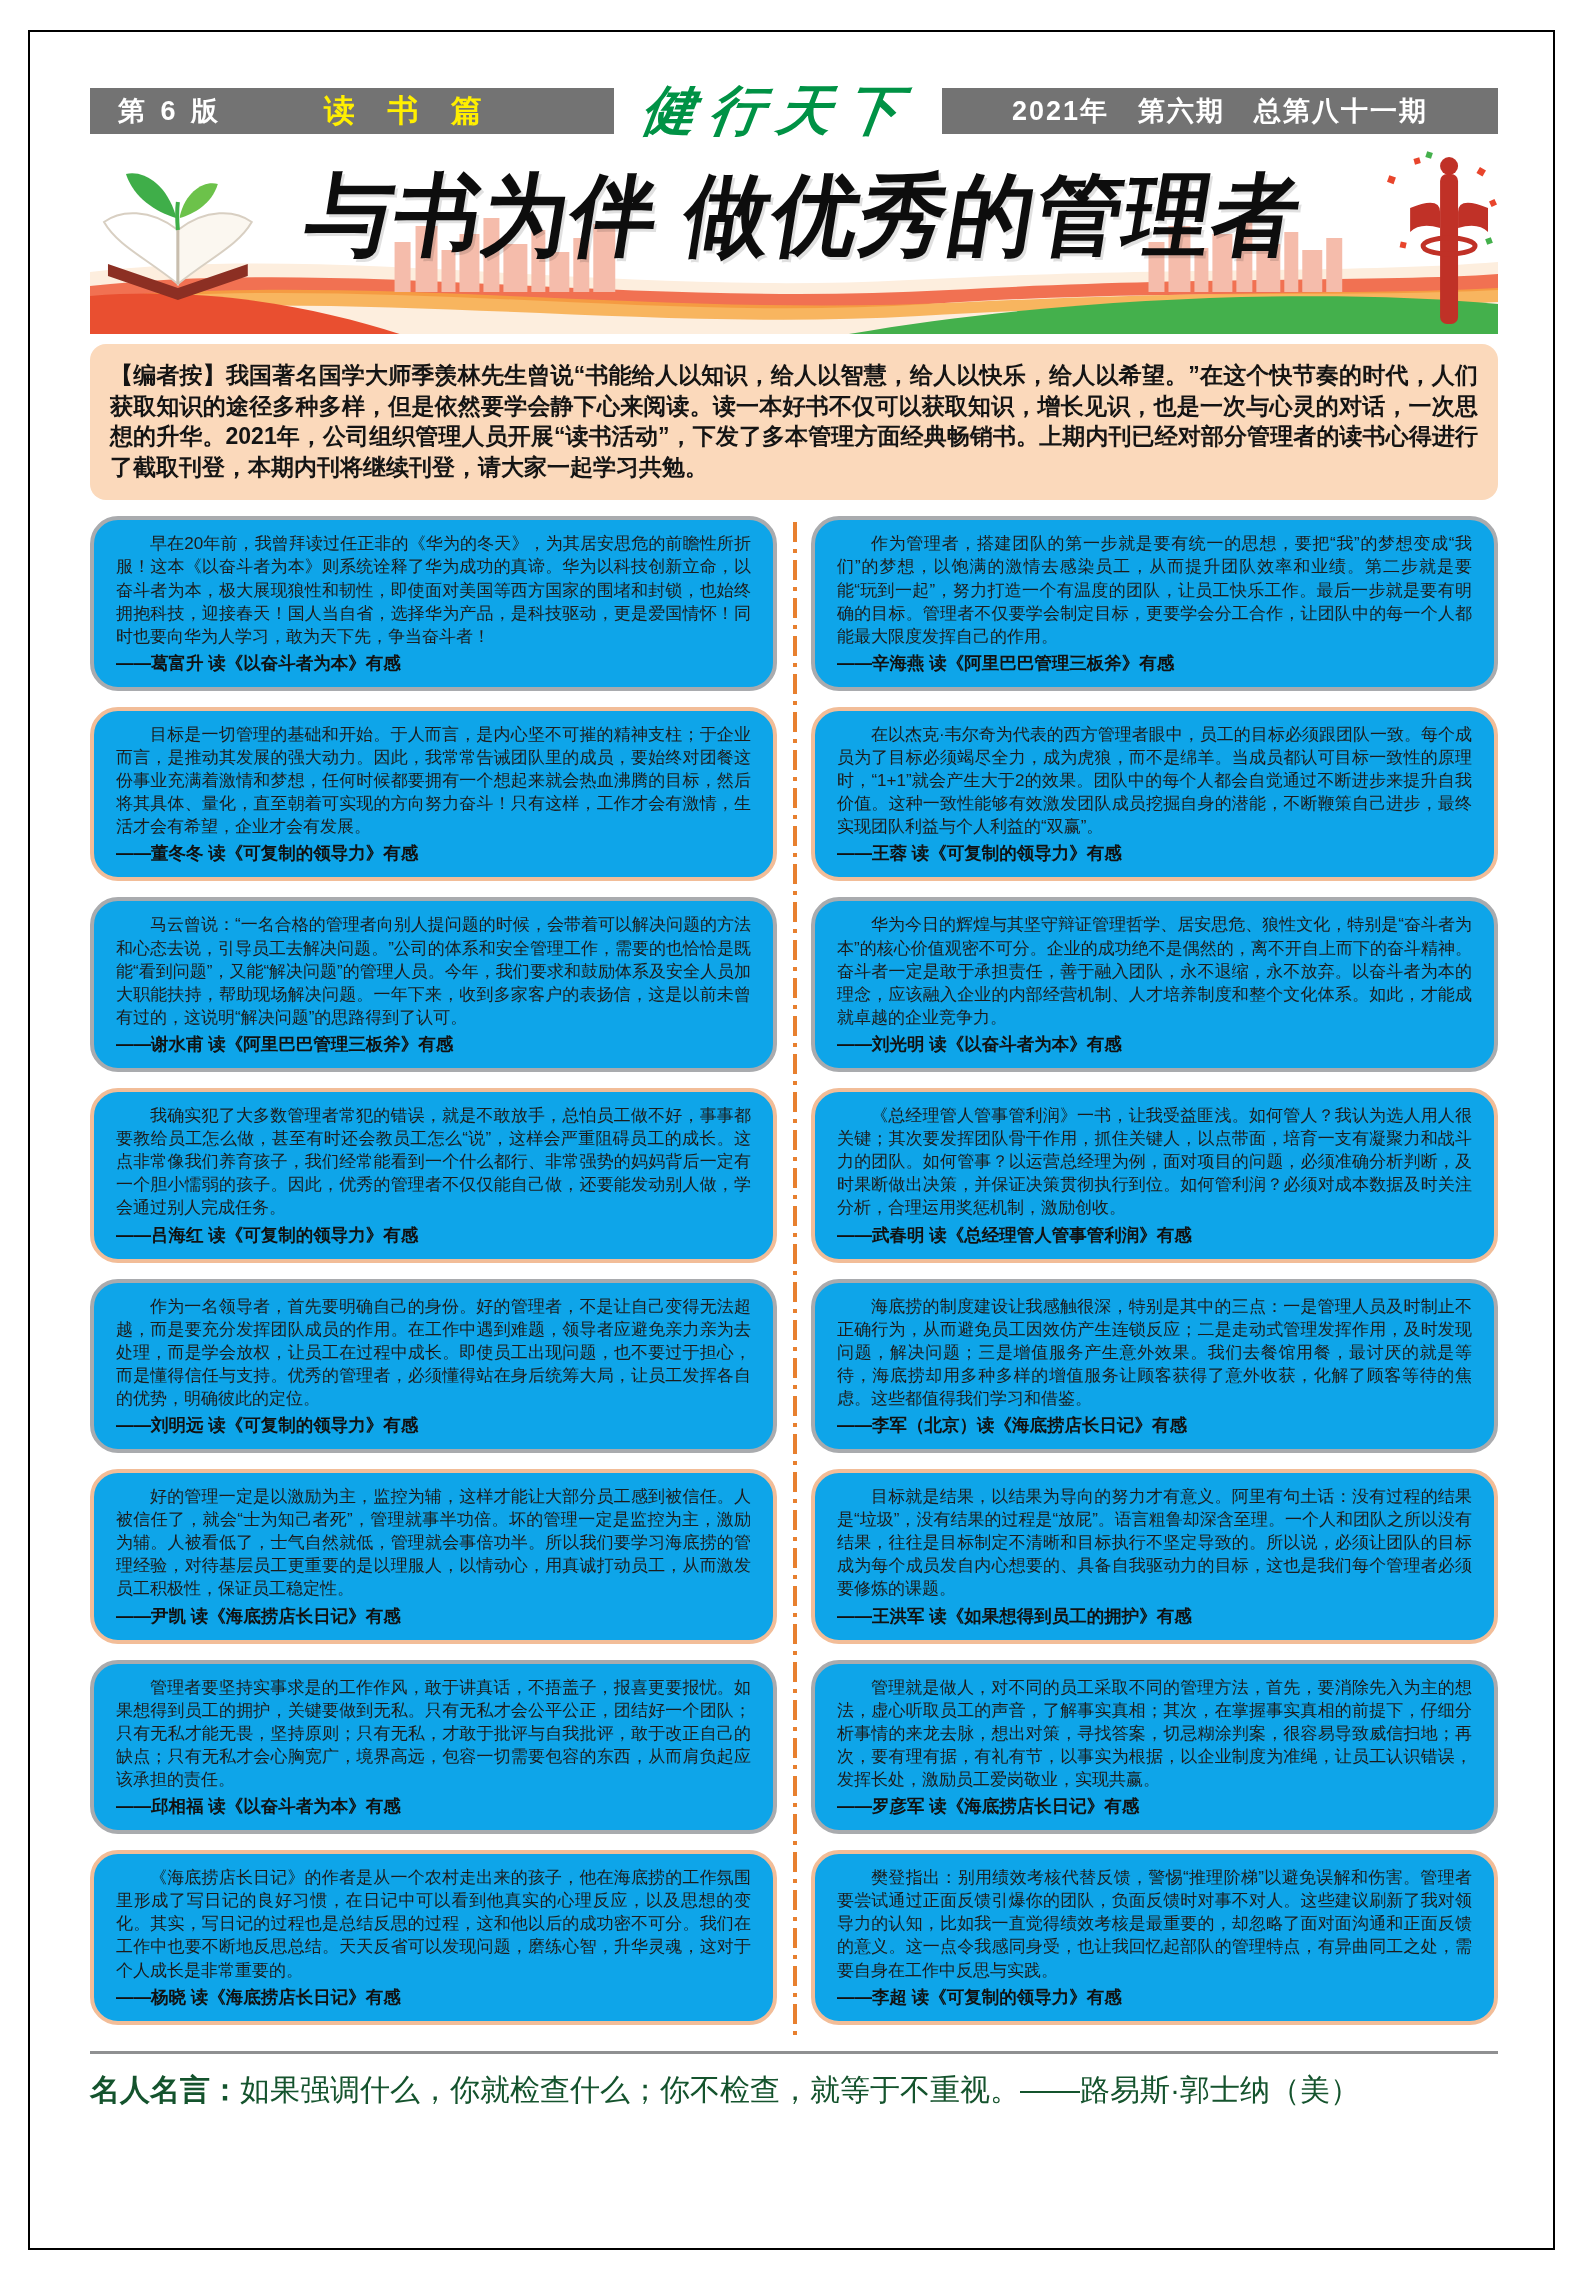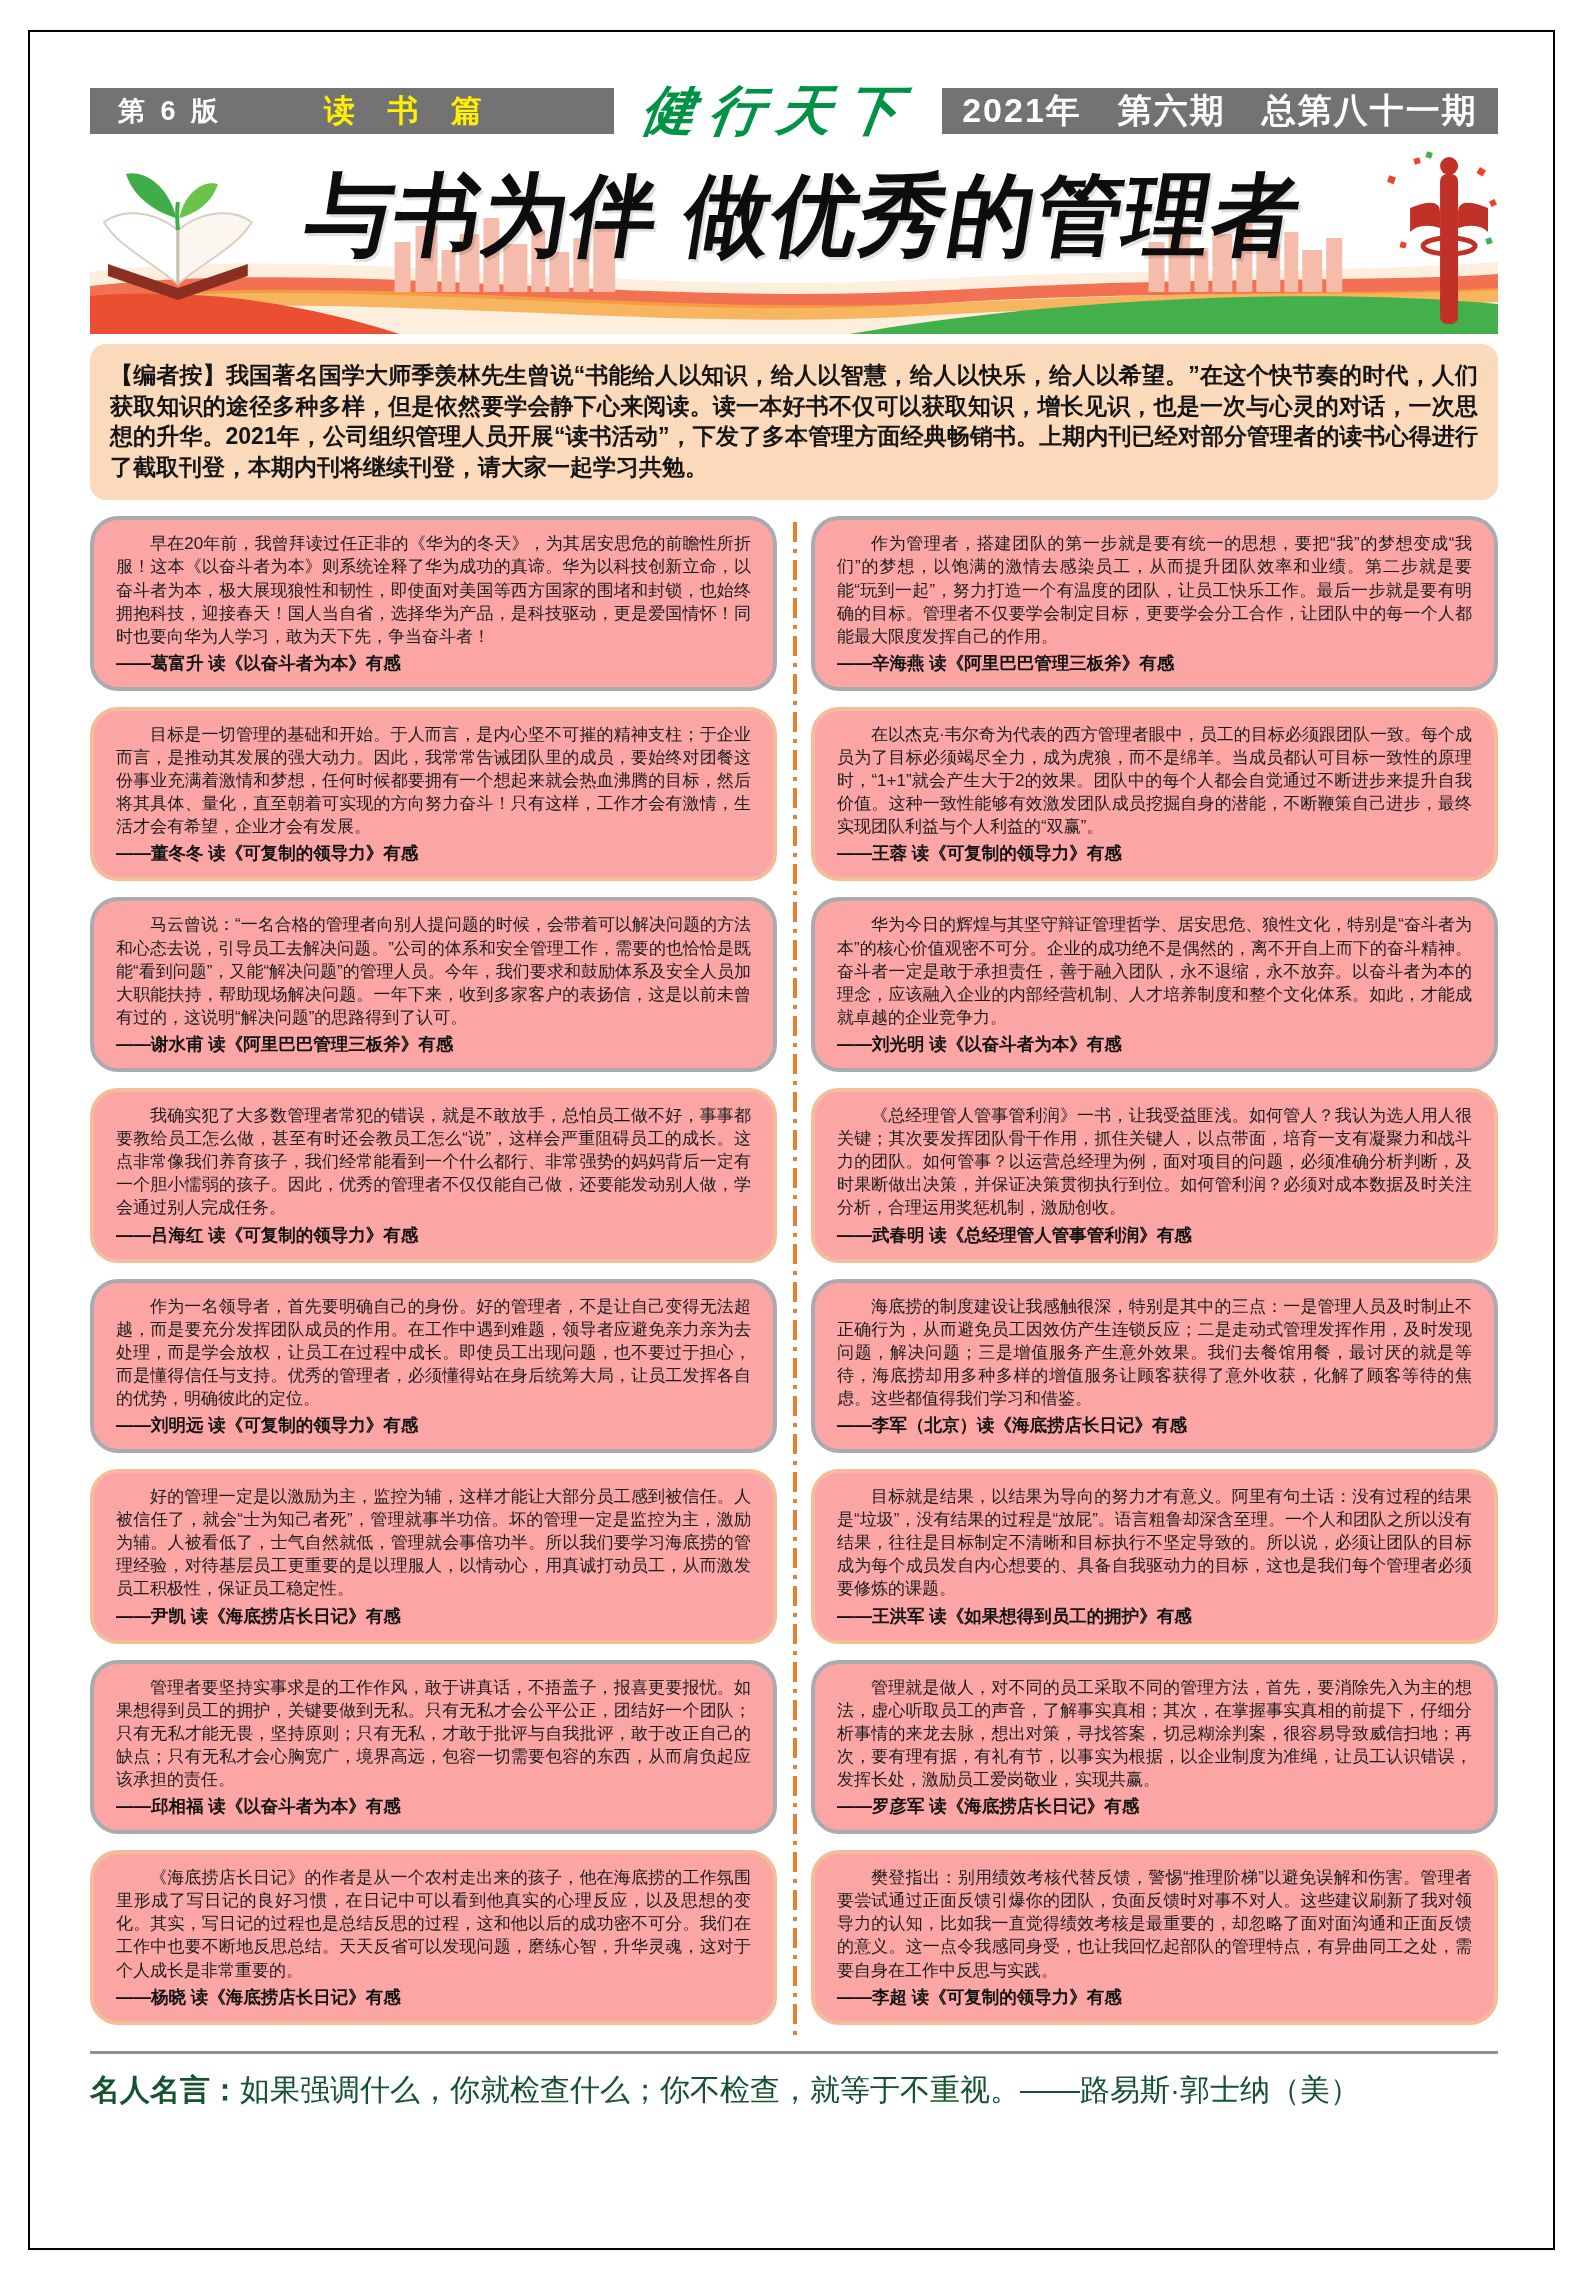--- a/index.html
+++ b/index.html
@@ -16,21 +16,21 @@
   .badge{background:#737373;display:flex;align-items:center;}
   .badge-left{width:468px;padding:0 28px;gap:10px;}
   .page-label{color:#ffffff;font-weight:bold;font-size:27px;letter-spacing:4px;white-space:nowrap;}
   .section-label{color:#ffef00;font-weight:bold;font-size:31px;letter-spacing:12px;margin:0 auto;white-space:nowrap;}
   .masthead{flex:1;display:flex;align-items:center;justify-content:center;}
   .masthead span{
     color:#009245;font-size:54px;font-weight:bold;font-style:italic;
     letter-spacing:14px;transform:skewX(-8deg);white-space:nowrap;
   }
   .badge-right{width:556px;justify-content:center;}
-  .issue-label{color:#ffffff;font-weight:bold;font-size:34px;letter-spacing:2px;white-space:nowrap;}
+  .issue-label{color:#ffffff;font-weight:bold;font-size:27px;letter-spacing:2px;white-space:nowrap;}
 
   
   .banner{position:relative;height:188px;margin-top:12px;}
   .banner svg{position:absolute;inset:0;width:100%;height:100%;}
   .banner-title{
     position:absolute;left:130px;right:110px;top:12px;text-align:center;
     font-size:86px;font-weight:bold;color:#0d0d0d;
     transform:skewX(-9deg) scaleY(1.04);letter-spacing:2px;white-space:nowrap;
     text-shadow:3px 3px 0 rgba(0,0,0,0.12);
   }
@@ -48,21 +48,21 @@
   
   .columns{display:flex;margin-top:16px;align-items:flex-start;}
   .col{width:688px;display:flex;flex-direction:column;}
   .col-divider{
     width:4px;align-self:stretch;margin:6px 14px 0 16px;
     background-image:repeating-linear-gradient(
       to bottom,#e8802f 0 20px,transparent 20px 27px,
       #e8802f 27px 31px,transparent 31px 38px);
   }
   .article-box{
-    background:#fca5a5;border:4px solid #a9abae;border-radius:28px;
+    background:#0ea5e9;border:4px solid #a9abae;border-radius:28px;
     padding:12px 22px 12px;margin-bottom:16px;
   }
   .article-box.b-orange{border-color:#f2bd98;}
   .article-box .body{
     margin:0;font-size:17px;line-height:1.36;text-indent:2em;
     text-align:justify;color:#1c1c1c;
   }
   .article-box .sig{
     margin:3px 10px 0 0;text-align:left;font-weight:bold;font-size:17.5px;color:#111;
   }

